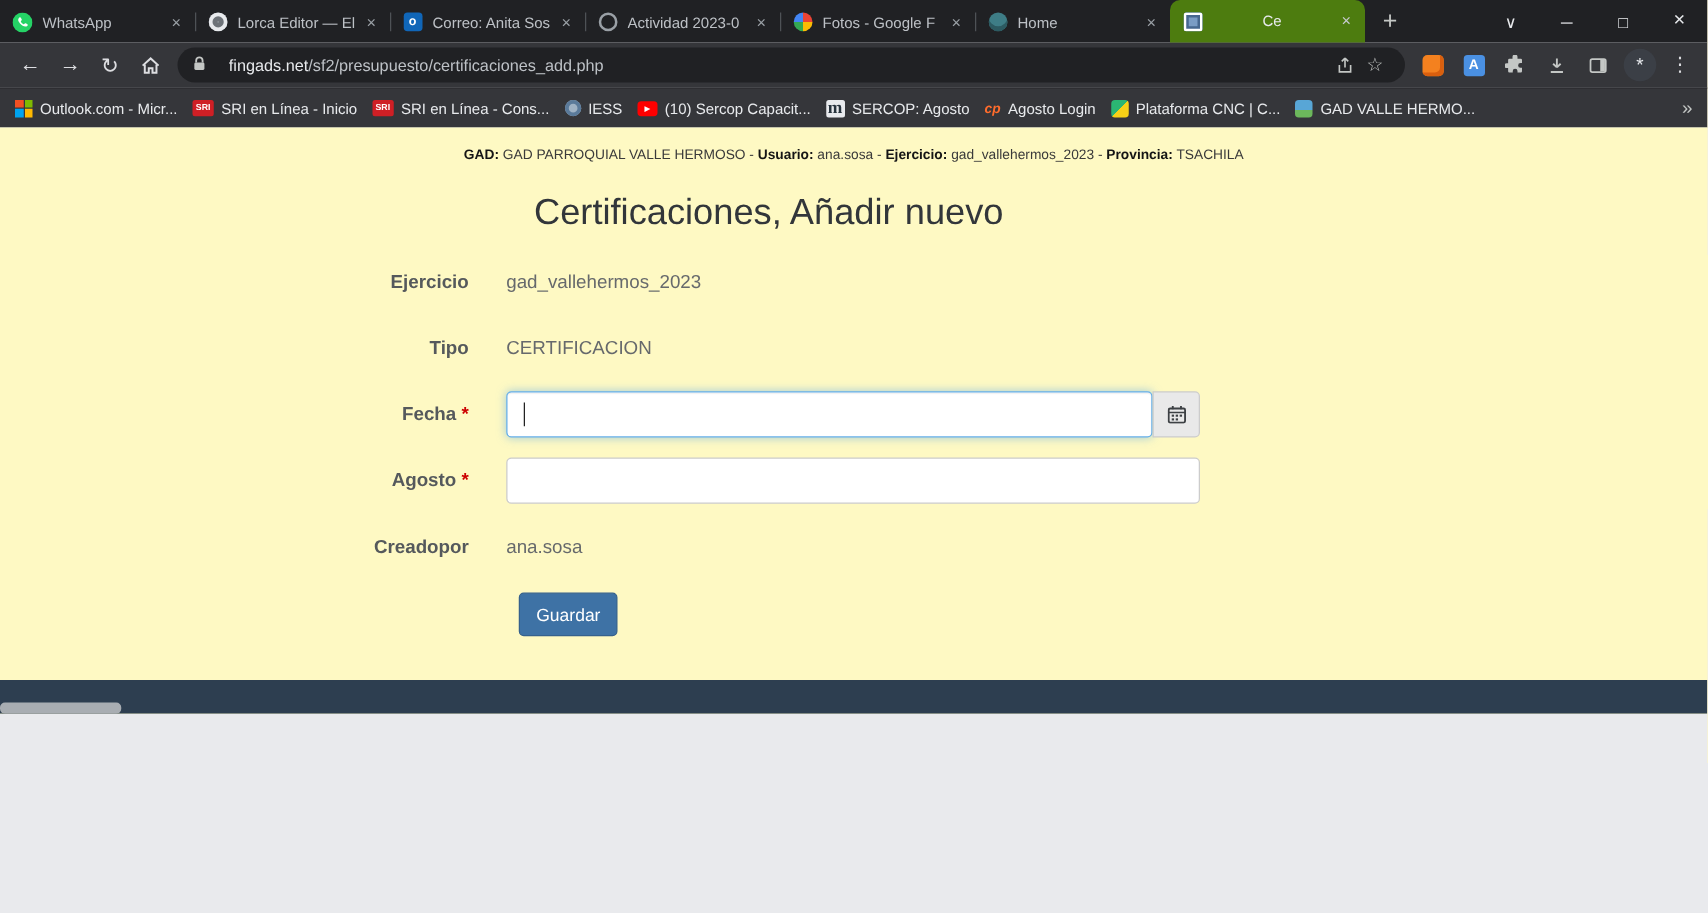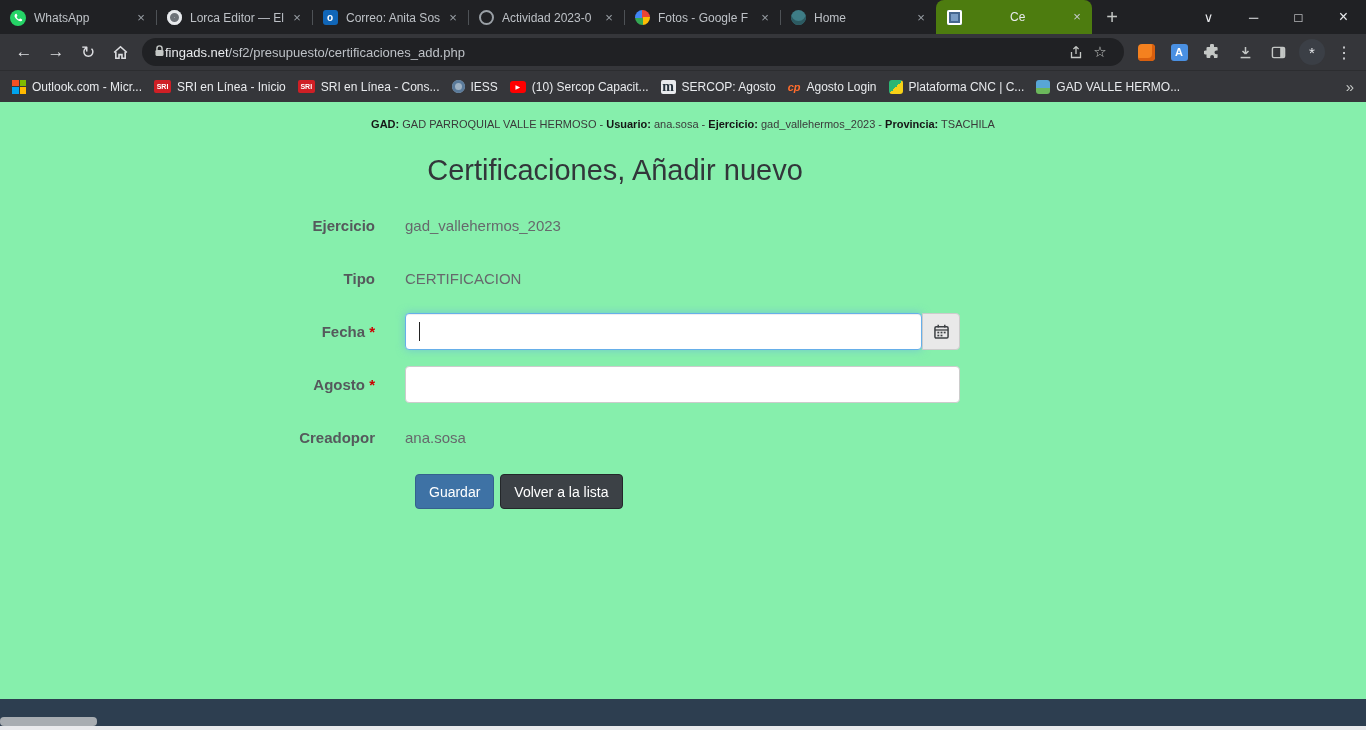--- a/index.html
+++ b/index.html
@@ -34,21 +34,21 @@
   .wincontrols { margin-left:auto; display:flex; height:34px; }
   .winbtn { width:45px; height:34px; display:flex; align-items:center; justify-content:center;
          color:#e8eaed; font-size:13px; }
 
   
   .toolbar { height:36px; background:#35363a; display:flex; align-items:center; padding:0 8px; }
   .navbtn { width:32px; height:30px; display:flex; align-items:center; justify-content:center;
          color:#dcdde0; font-size:17px; border-radius:50%; }
   .omnibox { flex:1; height:28px; margin:0 6px; background:#202124; border-radius:14px;
          display:flex; align-items:center; padding:0 12px; font-size:13px; }
-  .omni-url { margin-left:0; white-space:nowrap; overflow:hidden; flex:1; }
+  .omni-url { margin-left:18px; white-space:nowrap; overflow:hidden; flex:1; }
   .omni-domain { color:#e8eaed; }
   .omni-path { color:#bdc1c6; }
   .omni-ico { width:24px; height:24px; display:flex; align-items:center; justify-content:center;
          color:#c4c7c5; font-size:15px; }
   .extrow { display:flex; align-items:center; gap:9px; padding:0 4px; }
   .ext { width:24px; height:24px; display:flex; align-items:center; justify-content:center; color:#c4c7c5; }
   .ext-orange { width:17px; height:17px; border-radius:4px; background:#f4811f;
          box-shadow:inset -3px -3px 0 #d95f0e; }
   .ext-translate { width:17px; height:17px; border-radius:3px; background:#4a90e2; color:#fff;
          font-size:11px; font-weight:bold; display:flex; align-items:center; justify-content:center; }
@@ -69,21 +69,21 @@
   .yt { width:16px; height:12px; border-radius:3px; background:#f00; color:#fff; font-size:6px;
          display:flex; align-items:center; justify-content:center; }
   .sercop-m { color:#27333d; font-weight:bold; font-size:14px; font-family:"Liberation Serif", serif;
          background:#e8eaed; width:15px; height:14px; display:flex; align-items:center;
          justify-content:center; border-radius:2px; }
   .cp { color:#ff6c2c; font-weight:bold; font-size:11px; font-style:italic; }
   .cnc { width:14px; height:14px; border-radius:3px; background:linear-gradient(135deg,#2bb673 50%,#f7d117 50%); }
   .gadico { width:14px; height:14px; border-radius:3px; background:linear-gradient(#58a6d6 55%,#6cb85c 45%); }
 
   
-  .page { position:relative; height:624px; background:#86efac; overflow:hidden; }
+  .page { position:relative; height:469px; background:#fef9c3; overflow:hidden; }
   .ctx { padding-top:16px; text-align:center; font-size:11px; color:#3a3a3a; }
   .ctx b { color:#151515; }
   .ctx .sep { white-space:pre; }
   .page-title { margin:24px 0 12px 270px; width:690px; text-align:center; font-size:29px;
          font-weight:500; color:#32363a; }
   .form { margin-top:20px; margin-left:200px; width:760px; }
   .frow { display:flex; align-items:center; height:37px; margin-bottom:16px; }
   .flabel { width:175px; text-align:right; margin-right:30px; font-weight:bold;
          font-size:15px; color:#55595c; }
   .req { color:#c00; }
@@ -336,21 +336,20 @@
         </div>
       </div>
 
       <div class="frow">
         <div class="flabel">Creadopor</div>
         <div class="fstatic">ana.sosa</div>
       </div>
 
       <div class="btnrow">
         <button class="btn btn-save">Guardar</button>
-        <button class="btn btn-back">Volver a la lista</button>
       </div>
 
     </div>
 
     <div class="footer"></div>
     <div class="hscroll"></div>
   </div>
 
 </div>
 

